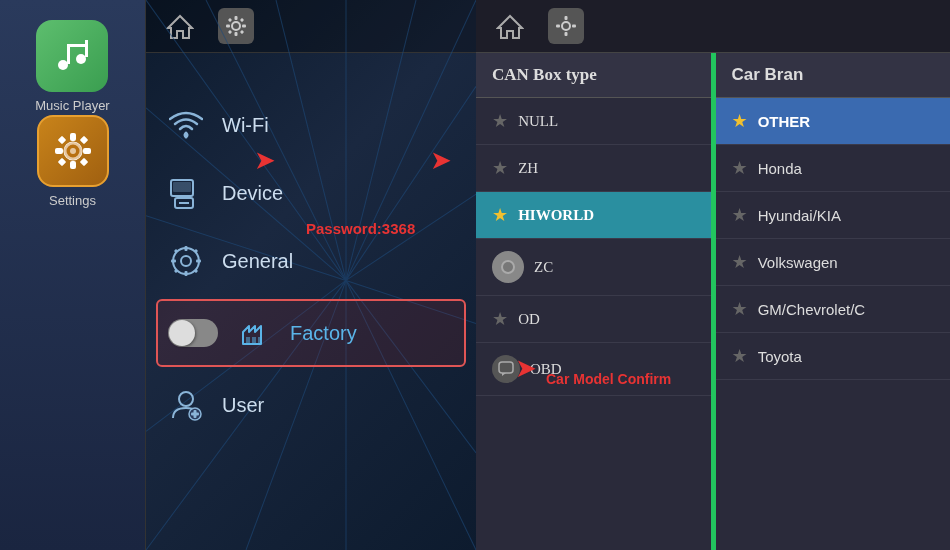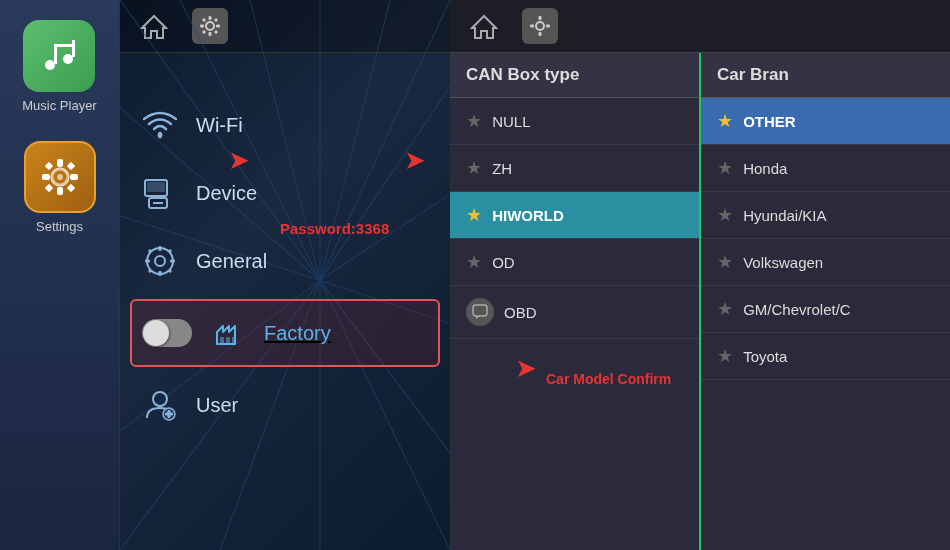--- a/index.html
+++ b/index.html
@@ -7,27 +7,27 @@
       width: 950px;
       height: 550px;
       overflow: hidden;
       display: flex;
       font-family: Arial, sans-serif;
       background: #1a1a2e;
     }
 
     
     .sidebar {
-      width: 120px;
+      width: 146px;
       background: linear-gradient(180deg, #2a3a5c 0%, #1a2540 100%);
       display: flex;
       flex-direction: column;
       align-items: center;
       padding: 20px 10px;
-      gap: 28px;
+      gap: 2px;
       border-right: 1px solid #333;
     }
     .sidebar-app {
       display: flex;
       flex-direction: column;
       align-items: center;
       gap: 6px;
       cursor: pointer;
     }
     .app-icon {
@@ -101,21 +101,20 @@
       padding: 14px 20px;
       cursor: pointer;
       position: relative;
     }
     .menu-item.active-factory {
       border: 2px solid #e05555;
       border-radius: 6px;
       margin: 4px 10px;
       padding: 12px 10px;
       background: rgba(180,40,40,0.15);
-      text-decoration: underline;
     }
     .menu-item-icon {
       width: 40px;
       height: 40px;
       display: flex;
       align-items: center;
       justify-content: center;
       font-size: 24px;
       color: #8ab4d8;
     }
@@ -170,22 +169,23 @@
       gap: 20px;
       background: rgba(0,0,0,0.3);
       border-bottom: 1px solid #444;
     }
     .right-columns {
       display: flex;
       flex: 1;
     }
     .can-box-col {
       flex: 1;
-      border-right: 2px solid #22c55e;
+      border-right: 5px solid #22c55e;
       overflow-y: auto;
+      font-family: Liberation Serif, serif;
     }
     .car-brand-col {
       flex: 1;
       overflow-y: auto;
     }
     .col-header {
       padding: 12px 16px;
       color: #ddd;
       font-size: 17px;
       font-weight: bold;
@@ -453,20 +453,29 @@
         <div class="list-item">
           <span class="star-icon star-grey">★</span>
           <span class="item-text">ZH</span>
         </div>
 
         <div class="list-item selected-teal">
           <span class="star-icon star-yellow">★</span>
           <span class="item-text white">HIWORLD</span>
         </div>
 
+        <div class="list-item" style="position:relative;">
+          <div class="confirm-icon">
+            <svg width="18" height="18" viewBox="0 0 18 18">
+              <circle cx="9" cy="9" r="7" fill="#aaa"></circle>
+              <circle cx="9" cy="9" r="5" fill="#777"></circle>
+            </svg>
+          </div>
+          <span class="item-text">ZC</span>
+        </div>
 
 
         <div class="list-item">
           <span class="star-icon star-grey">★</span>
           <span class="item-text">OD</span>
         </div>
 
         <div class="list-item">
           <div class="chat-icon">
             <svg width="16" height="16" viewBox="0 0 16 16">

